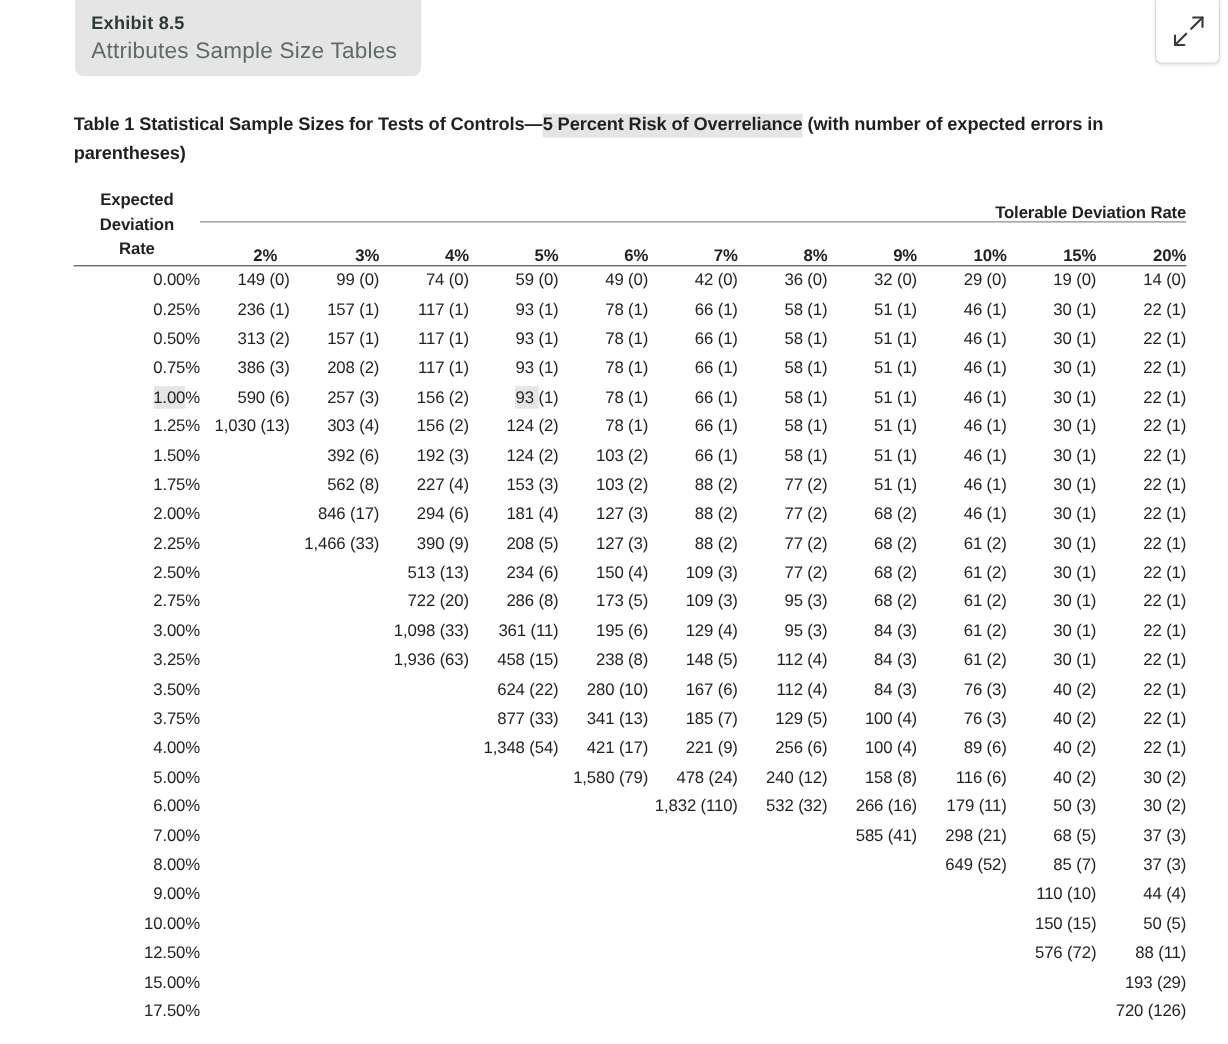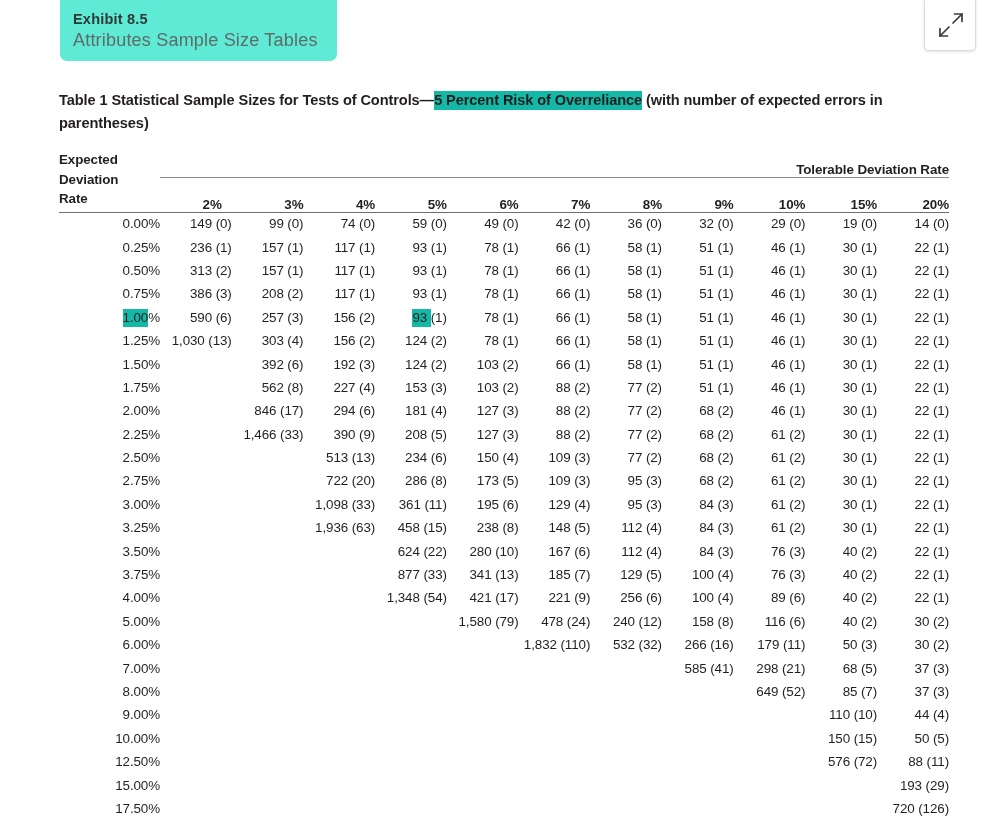--- a/index.html
+++ b/index.html
@@ -12,21 +12,21 @@
     overflow: hidden;
   }
 
   #root { position: relative; width: 982px; height: 835px; }
 
   
   .exhibit-card {
     position: absolute;
     left: 60px; top: 0px;
     width: 277px; height: 61px;
-    background: #5eead4;
+    background: #e5e5e5;
     border-bottom-left-radius: 7px;
     border-bottom-right-radius: 7px;
     padding: 9px 0 0 13px;
   }
   .exhibit-title {
     font-size: 14.5px;
     font-weight: bold;
     color: #2f3a38;
     letter-spacing: .2px;
     line-height: 20px;
@@ -58,21 +58,21 @@
   .table-title {
     position: absolute;
     left: 59px; top: 89px;
     width: 888px;
     font-size: 14.6px;
     font-weight: bold;
     line-height: 23px;
     color: #231f20;
     letter-spacing: -0.1px;
   }
-  .hl { background: #14b8a6; padding: 1px 0 2px 0; }
+  .hl { background: #e5e5e5; padding: 1px 0 2px 0; }
 
   
   .tbl-wrap { position: absolute; left: 59px; top: 150px; width: 890px; }
   table.sst { border-collapse: collapse; width: 890px; table-layout: fixed; }
 
   table.sst th, table.sst td {
     padding: 0;
     font-size: 13.4px;
     color: #231f20;
     letter-spacing: -0.1px;
@@ -85,21 +85,21 @@
 
   th.grp {
     text-align: right;
     font-weight: bold;
     font-size: 14.4px;
     height: 27px;
     vertical-align: bottom;
     padding-bottom: 4px;
   }
   th.edr {
-    text-align: left;
+    text-align: center;
     font-weight: bold;
     font-size: 14.4px;
     vertical-align: top;
     line-height: 19.5px;
     padding-top: 1px;
   }
   tr.rule-row td { height: 0; }
   .rule { border-top: 1.4px solid #8d8d8d; }
 
   th.colh {

